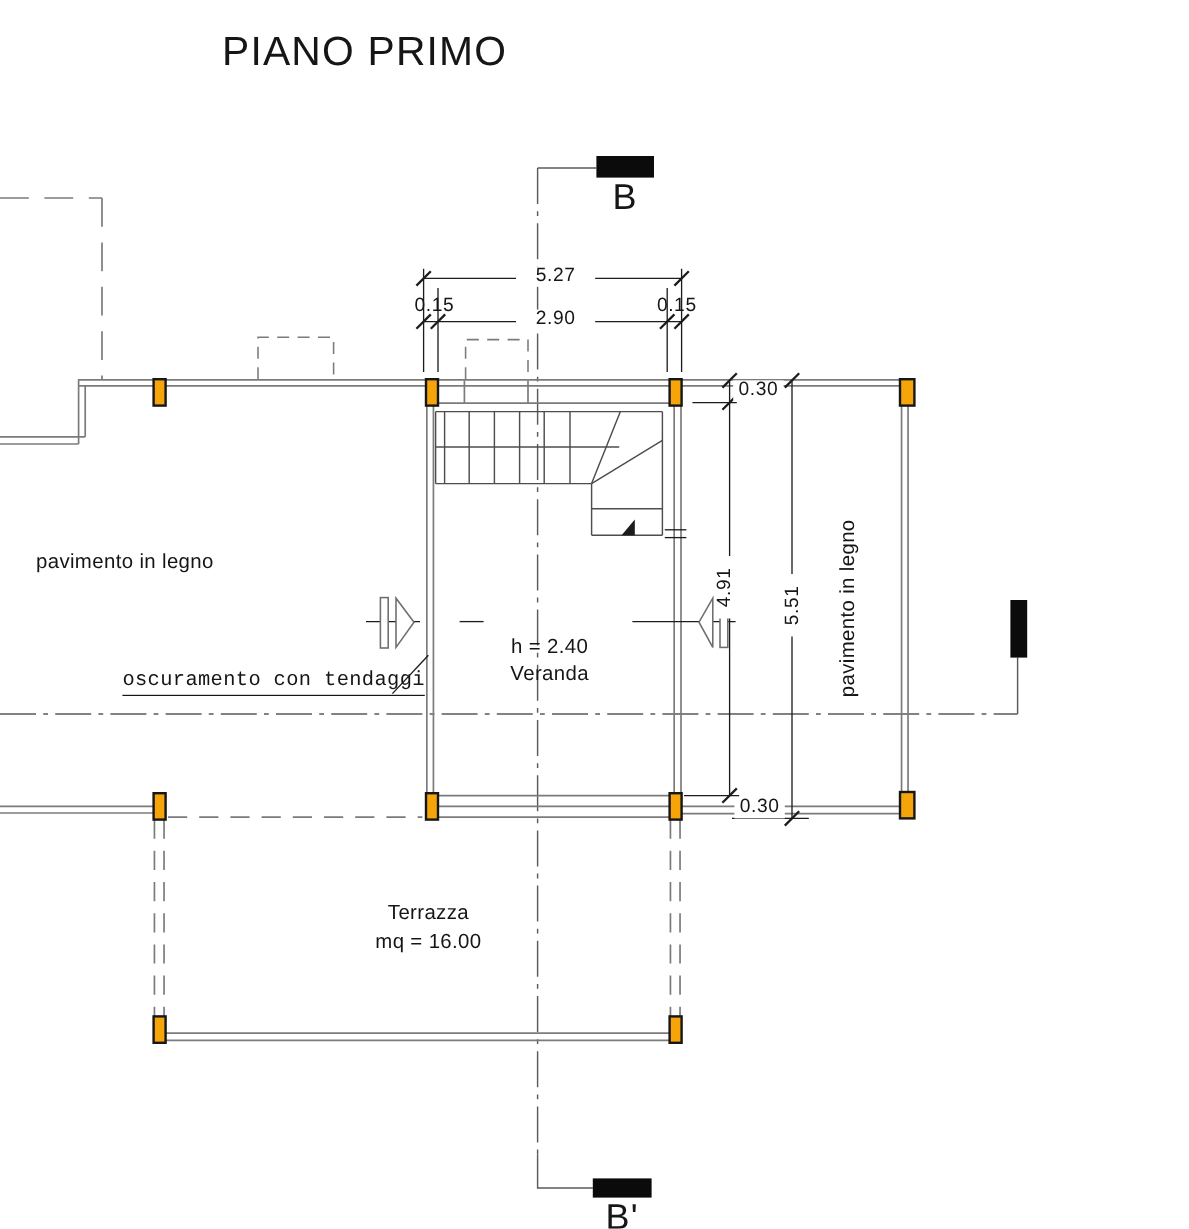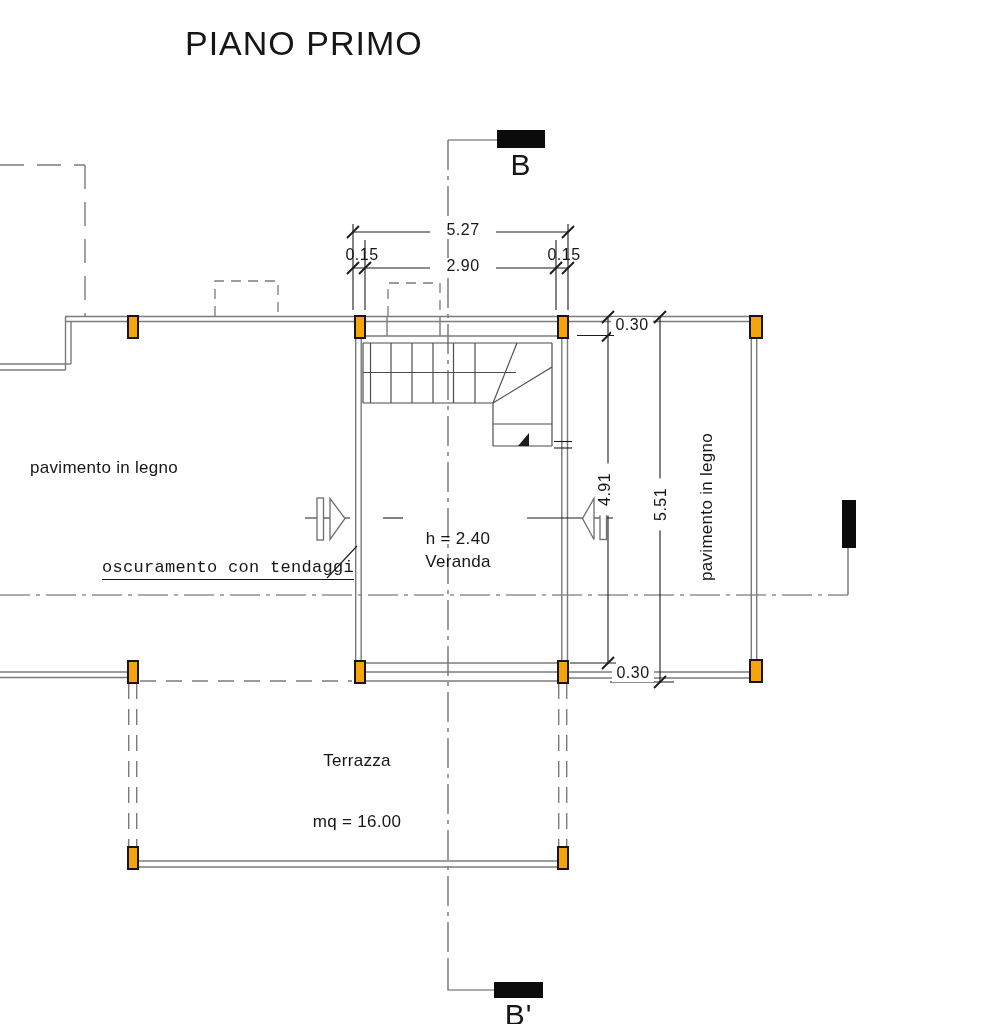--- a/index.html
+++ b/index.html
@@ -202,17 +202,17 @@
   <div class="txt dim ctr bgw" style="left:611px;top:317px;width:36px;">0.30</div>
   <div class="txt dim ctr bgw rot" style="left:579px;top:481px;width:46px;">4.91</div>
   <div class="txt dim ctr bgw rot" style="left:635px;top:496px;width:46px;">5.51</div>
   <div class="txt dim ctr bgw" style="left:612px;top:665px;width:36px;">0.30</div>
 
   <div class="txt lbl ctr rot" style="left:632px;top:498px;width:150px;">pavimento in legno</div>
 
   <div class="txt sec" style="left:868px;top:509px;">A'</div>
 
   <div class="txt lbl ctr" style="left:307px;top:752px;width:100px;">Terrazza</div>
-  <div class="txt lbl ctr" style="left:307px;top:776px;width:100px;margin-top:37px;">mq = 16.00</div>
+  <div class="txt lbl ctr" style="left:307px;top:776px;width:100px;">mq = 16.00</div>
 
   <div class="txt sec ctr" style="left:494px;top:999px;width:49px;">B'</div>
 
 </div>
 
 </body></html>

